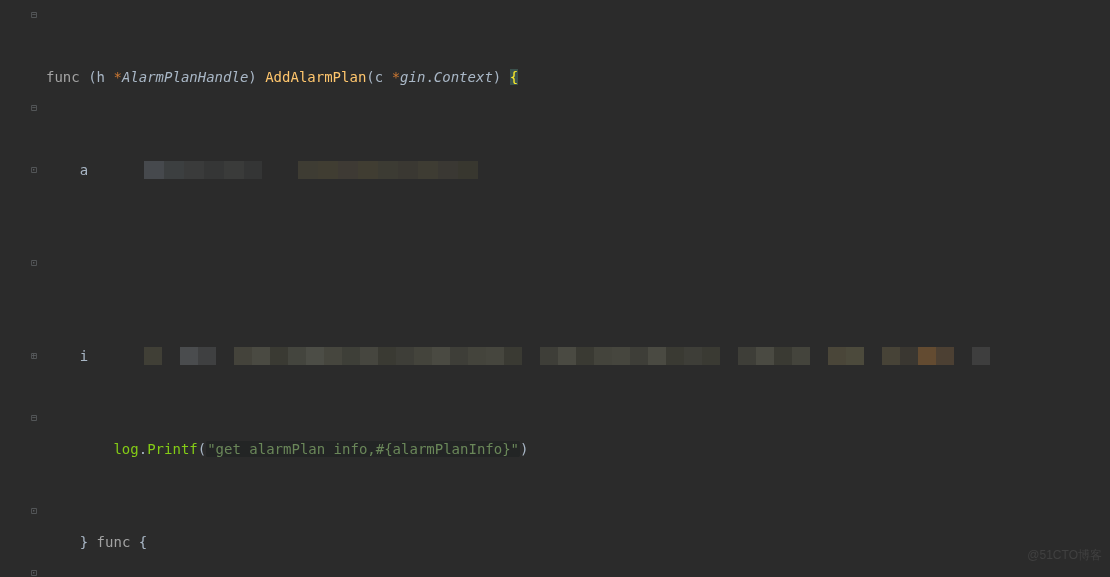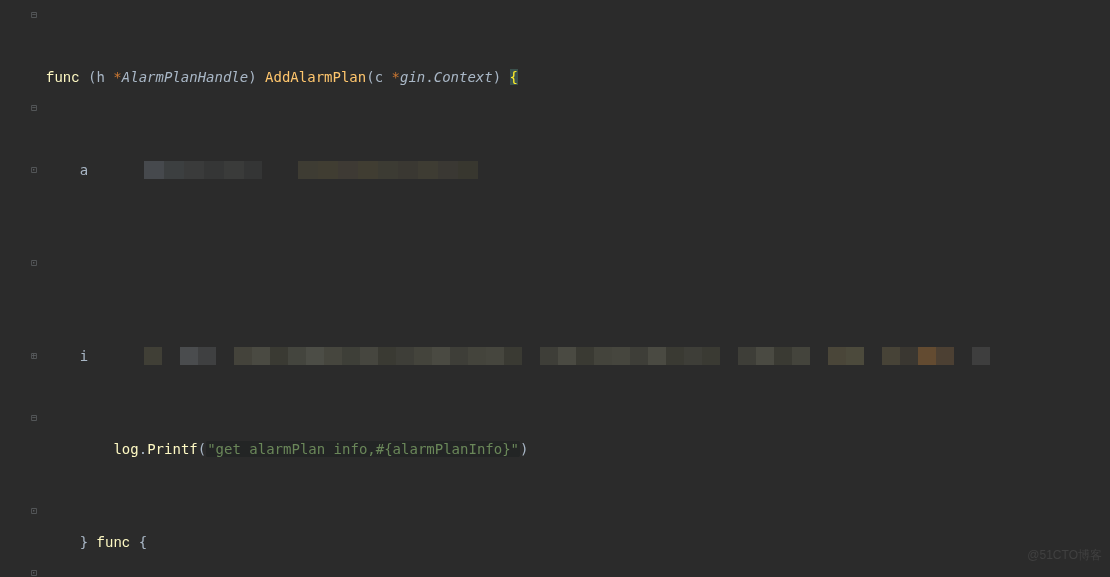--- a/index.html
+++ b/index.html
@@ -35,28 +35,28 @@
       text-align: center;
       cursor: pointer;
     }
     .code-area {
       flex: 1;
       padding-left: 4px;
       white-space: pre;
       position: relative;
     }
     .line { height: 31px; position: relative; }
-    .kw { color: #fef9c3; font-family: Liberation Mono, monospace; }
+    .kw { color: #a3a3a3; }
     .type { color: #a9b7c6; font-style: italic; }
     .func-name { color: #ffc66d; }
     .star { color: #cc7832; }
     .pkg { color: #a9b7c6; font-style: italic; }
     .ctx { color: #a9b7c6; font-style: italic; }
     .cursor-brace { background: #3b514d; color:#ffef28; }
-    .ident { color: #fef9c3; }
+    .ident { color: #84cc16; }
     .str { color: #6a8759; }
     .str-bg { background: #232525; padding: 0 1px; border-radius: 2px; }
     .pixelated {
       position: absolute;
       display: flex;
       gap: 0;
     }
     .px { display:inline-block; height:18px; }
     .watermark {
       position: absolute;

